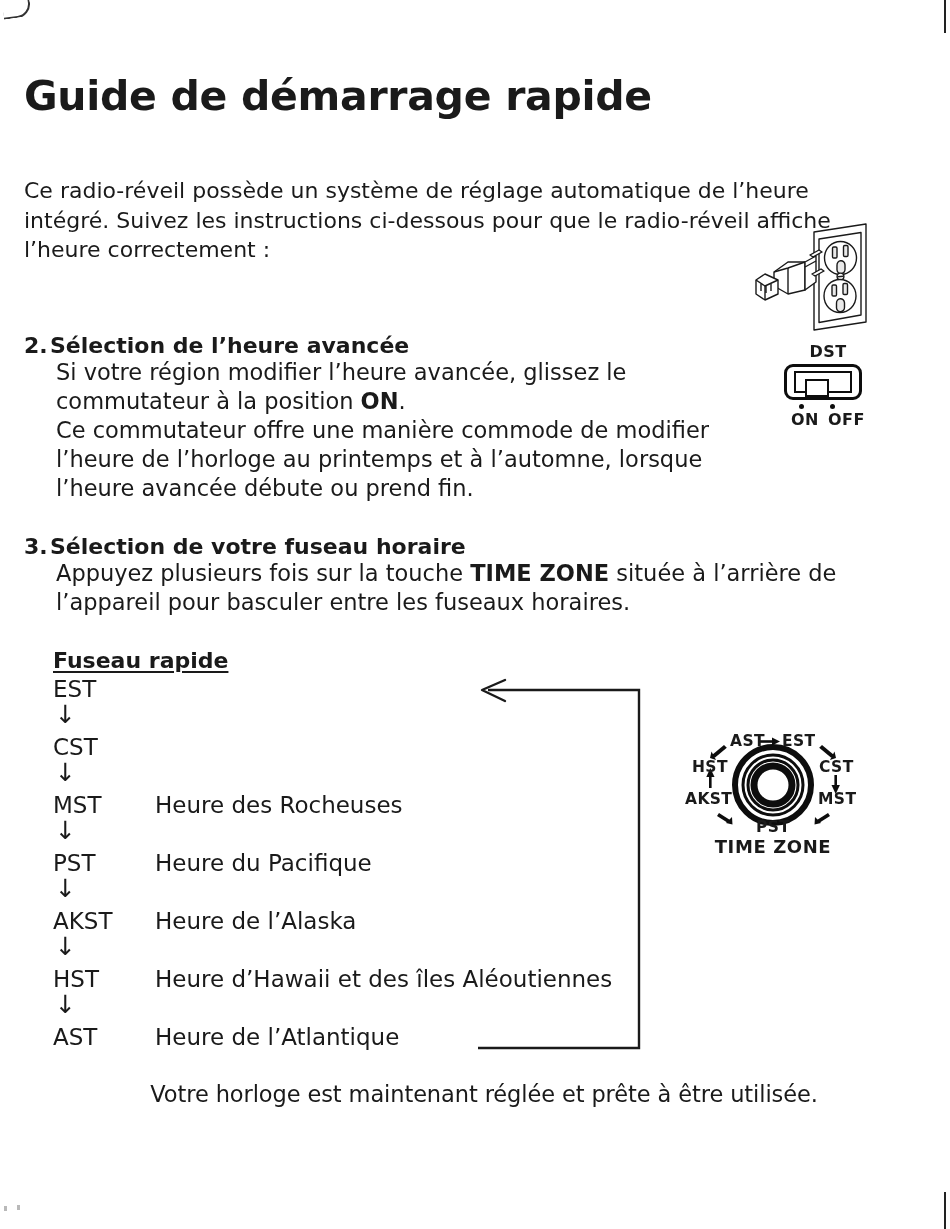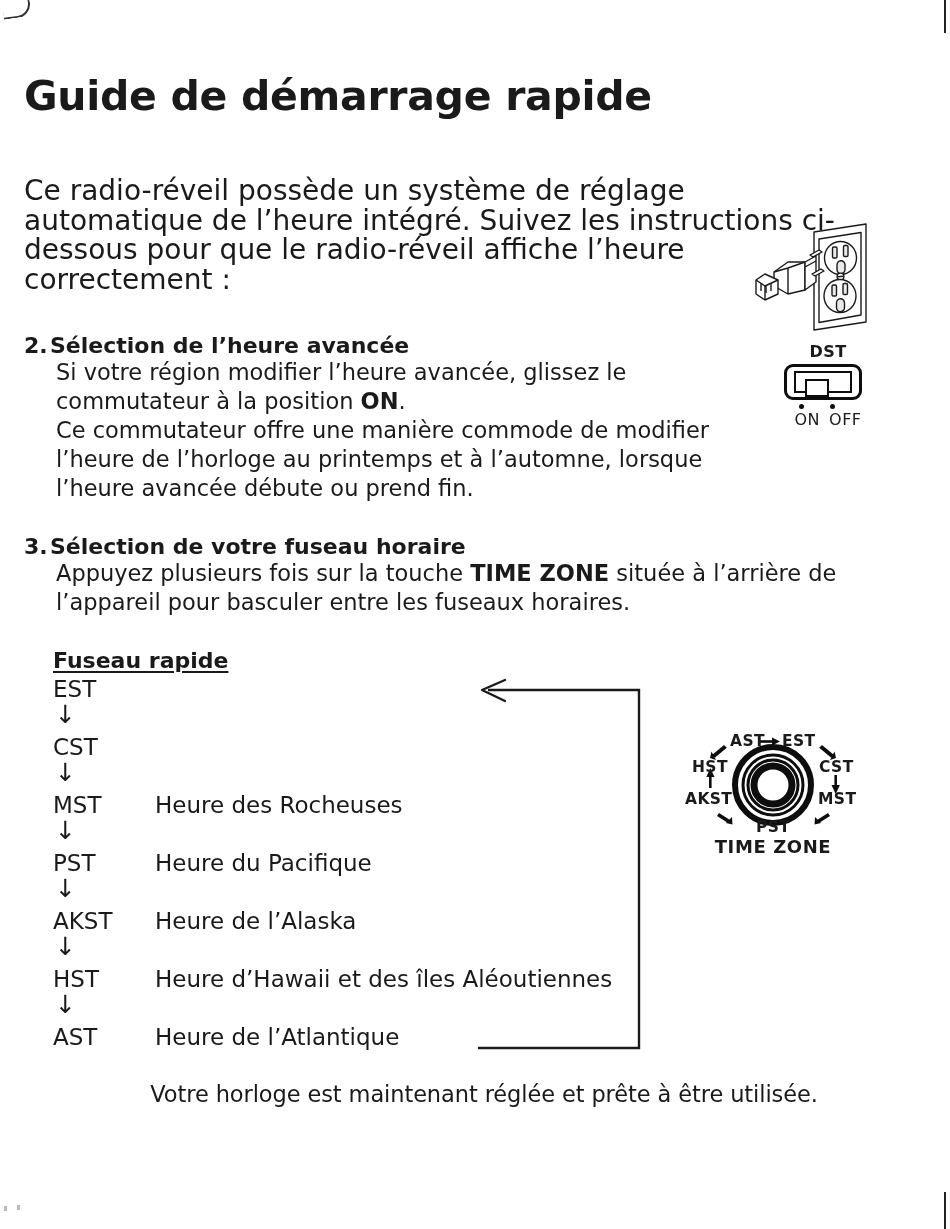--- a/index.html
+++ b/index.html
@@ -56,21 +56,21 @@
     font-size: 41px;
     font-weight: bold;
     letter-spacing: -0.3px;
     line-height: 1;
   }
 
   .intro {
     position: absolute;
     left: 24px; top: 128px;
     width: 830px;
-    font-size: 28px;
+    font-size: 22px;
     line-height: 29.5px;
     margin-top: 48px;
   }
 
   .step {
     position: absolute;
     left: 24px;
   }
   .step-head {
     font-size: 22px;
@@ -207,21 +207,21 @@
     top: 62px;
   }
   .dst-dot.on { left: 27px; }
   .dst-dot.off { left: 58px; }
   .dst-onoff {
     position: absolute;
     left: 0; top: 68px;
     width: 112px;
     text-align: center;
     font-size: 16px;
-    font-weight: normal;
+    font-weight: bold;
     letter-spacing: 0.5px;
   }
   .dst-onoff .gap { display: inline-block; width: 9px; }
 
   
   .fig-tz {
     position: absolute;
     left: 678px; top: 728px;
     width: 190px; height: 130px;
   }

